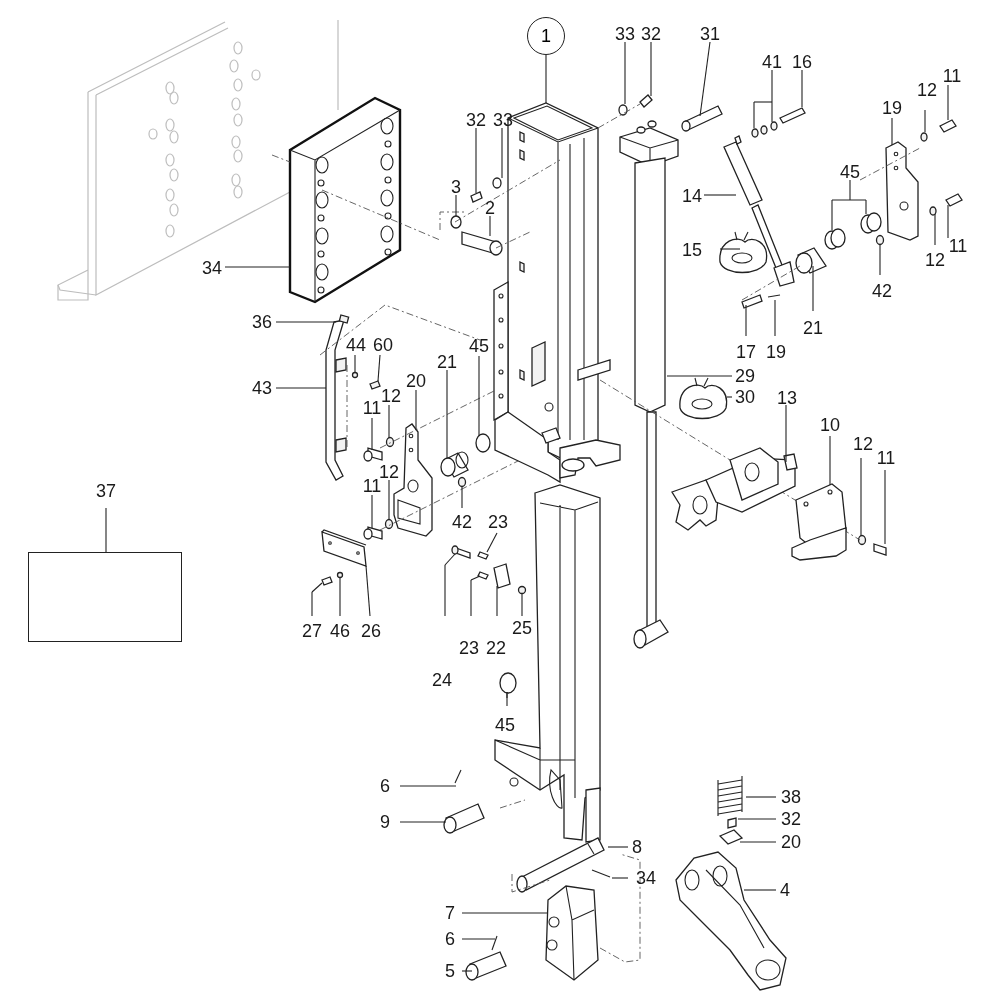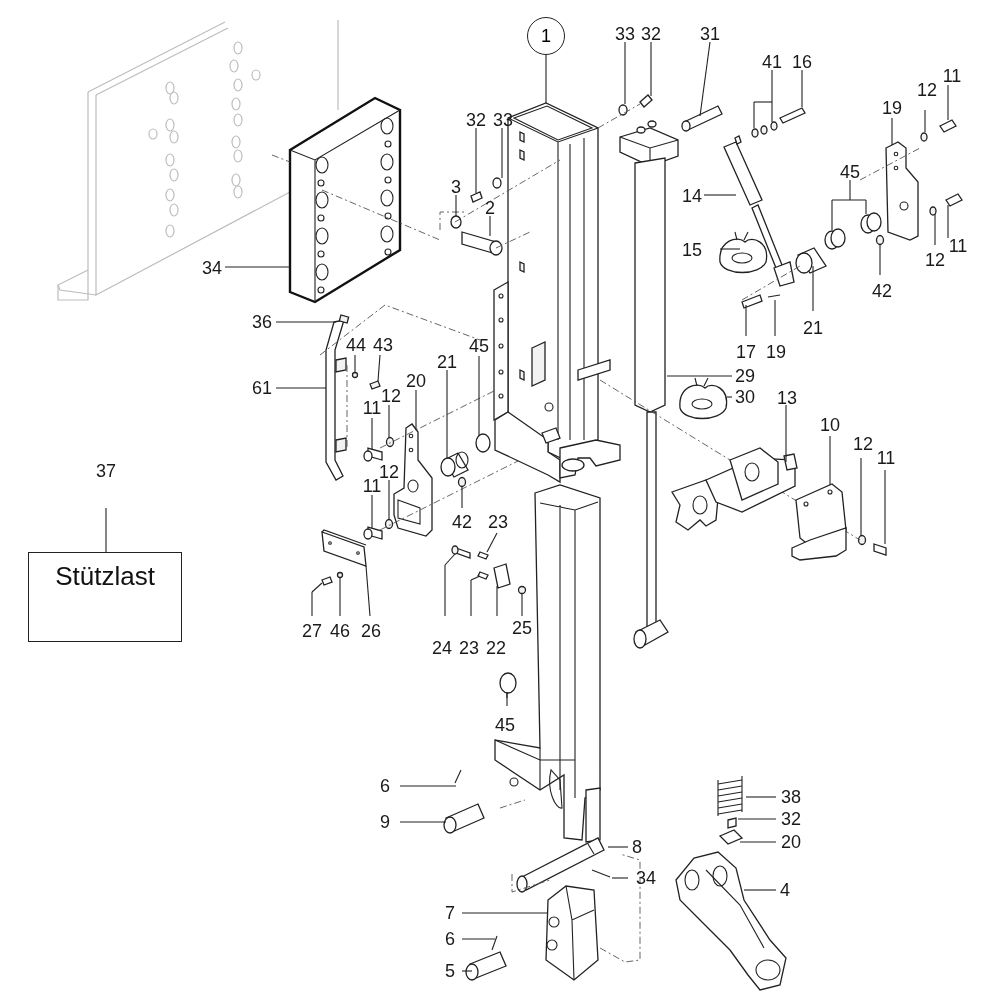--- a/index.html
+++ b/index.html
@@ -393,55 +393,54 @@
 <div class="lbl" style="left:692px;top:196px">14</div>
 <div class="lbl" style="left:490px;top:208px">2</div>
 <div class="lbl" style="left:958px;top:246px">11</div>
 <div class="lbl" style="left:692px;top:250px">15</div>
 <div class="lbl" style="left:935px;top:260px">12</div>
 <div class="lbl" style="left:212px;top:268px">34</div>
 <div class="lbl" style="left:882px;top:291px">42</div>
 <div class="lbl" style="left:262px;top:322px">36</div>
 <div class="lbl" style="left:813px;top:328px">21</div>
 <div class="lbl" style="left:356px;top:345px">44</div>
-<div class="lbl" style="left:383px;top:345px">43</div>
+<div class="lbl" style="left:383px;top:345px">60</div>
 <div class="lbl" style="left:479px;top:346px">45</div>
 <div class="lbl" style="left:746px;top:352px">17</div>
 <div class="lbl" style="left:776px;top:352px">19</div>
 <div class="lbl" style="left:447px;top:362px">21</div>
 <div class="lbl" style="left:745px;top:376px">29</div>
 <div class="lbl" style="left:416px;top:381px">20</div>
-<div class="lbl" style="left:262px;top:388px">61</div>
+<div class="lbl" style="left:262px;top:388px">43</div>
 <div class="lbl" style="left:391px;top:396px">12</div>
 <div class="lbl" style="left:745px;top:397px">30</div>
 <div class="lbl" style="left:787px;top:398px">13</div>
 <div class="lbl" style="left:372px;top:408px">11</div>
 <div class="lbl" style="left:830px;top:425px">10</div>
 <div class="lbl" style="left:863px;top:444px">12</div>
 <div class="lbl" style="left:886px;top:458px">11</div>
 <div class="lbl" style="left:389px;top:472px">12</div>
 <div class="lbl" style="left:372px;top:486px">11</div>
-<div class="lbl" style="left:106px;top:471px">37</div>
+<div class="lbl" style="left:106px;top:491px">37</div>
 <div class="lbl" style="left:462px;top:522px">42</div>
 <div class="lbl" style="left:498px;top:522px">23</div>
 <div class="lbl" style="left:312px;top:631px">27</div>
 <div class="lbl" style="left:340px;top:631px">46</div>
 <div class="lbl" style="left:371px;top:631px">26</div>
-<div class="lbl" style="left:442px;top:648px">24</div>
+<div class="lbl" style="left:442px;top:680px">24</div>
 <div class="lbl" style="left:469px;top:648px">23</div>
 <div class="lbl" style="left:496px;top:648px">22</div>
 <div class="lbl" style="left:522px;top:628px">25</div>
 <div class="lbl" style="left:505px;top:725px">45</div>
 <div class="lbl" style="left:385px;top:786px">6</div>
 <div class="lbl" style="left:791px;top:797px">38</div>
 <div class="lbl" style="left:791px;top:819px">32</div>
 <div class="lbl" style="left:385px;top:822px">9</div>
 <div class="lbl" style="left:791px;top:842px">20</div>
 <div class="lbl" style="left:637px;top:847px">8</div>
 <div class="lbl" style="left:646px;top:878px">34</div>
 <div class="lbl" style="left:785px;top:890px">4</div>
 <div class="lbl" style="left:450px;top:913px">7</div>
 <div class="lbl" style="left:450px;top:939px">6</div>
 <div class="lbl" style="left:450px;top:971px">5</div>
 
 <div class="sign">
-  <div class="l1">Stützlast</div>
 </div>
 
 </body></html>

